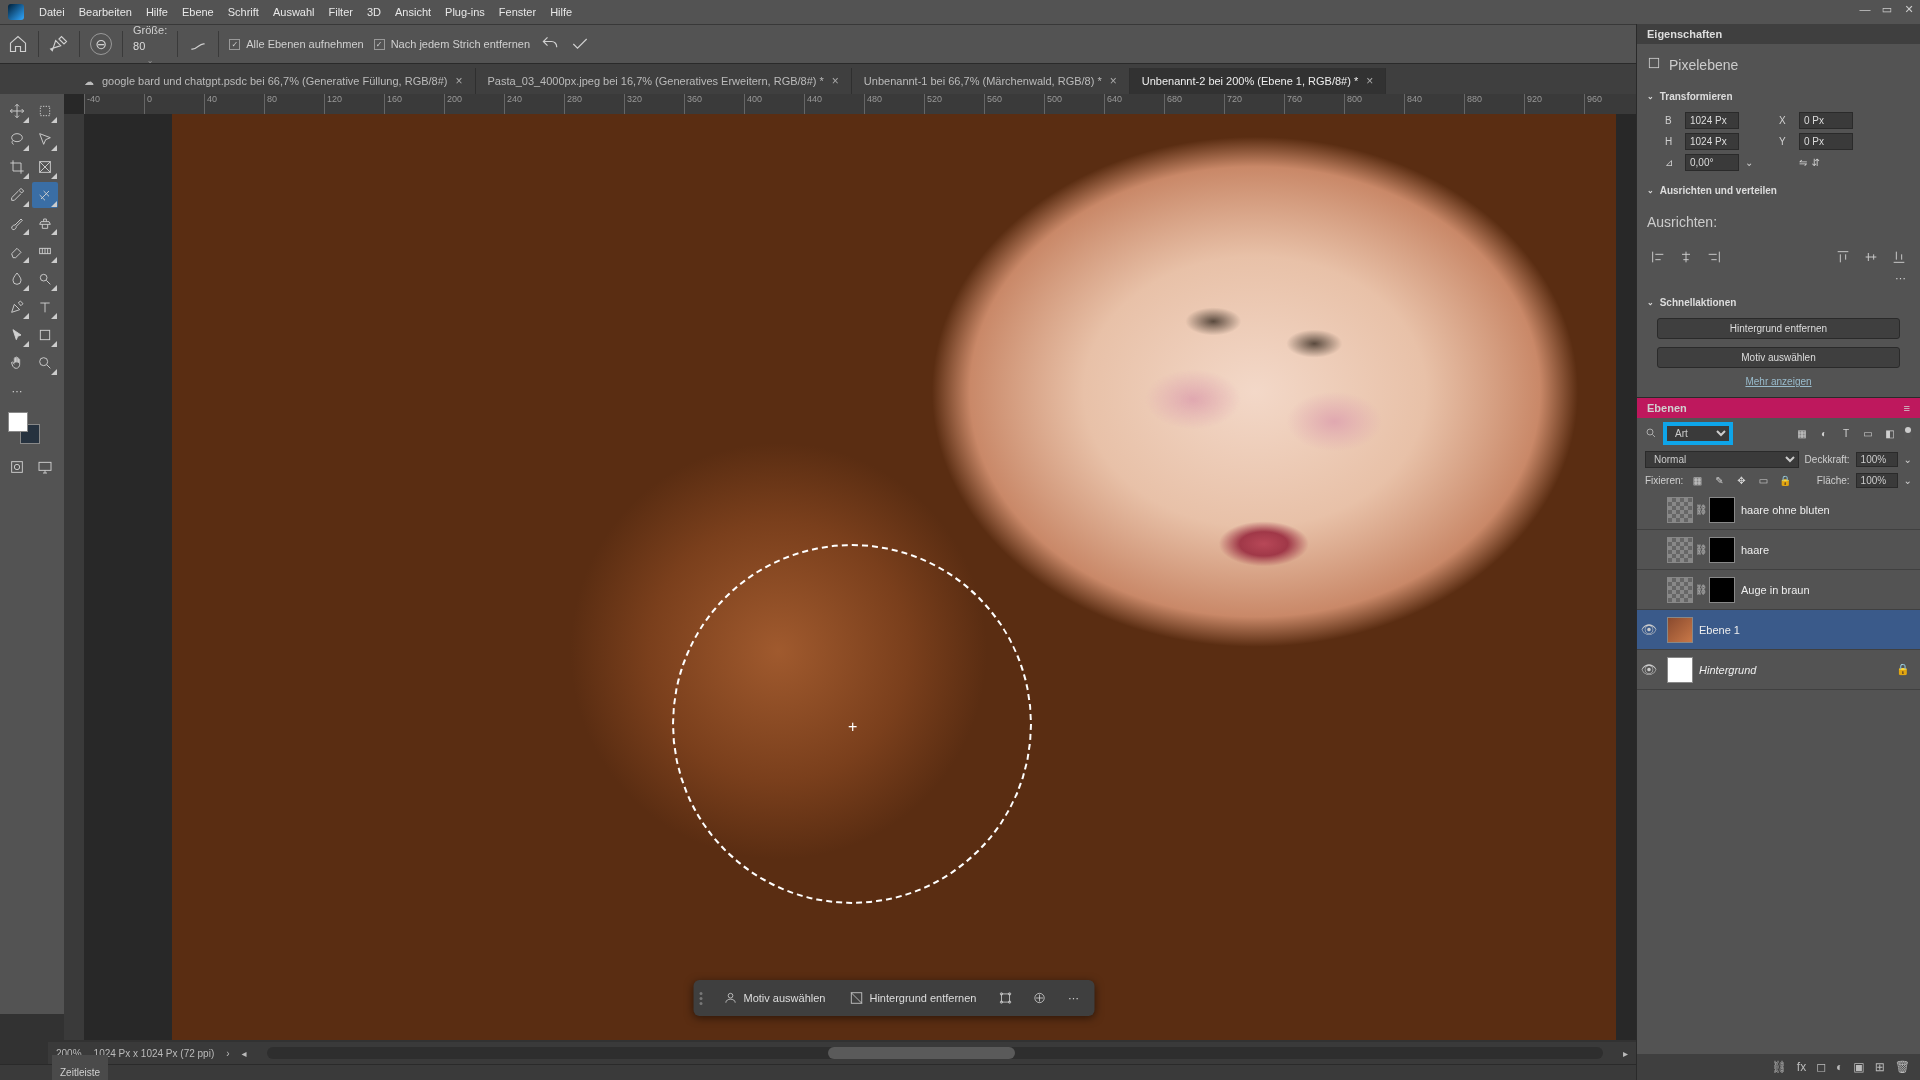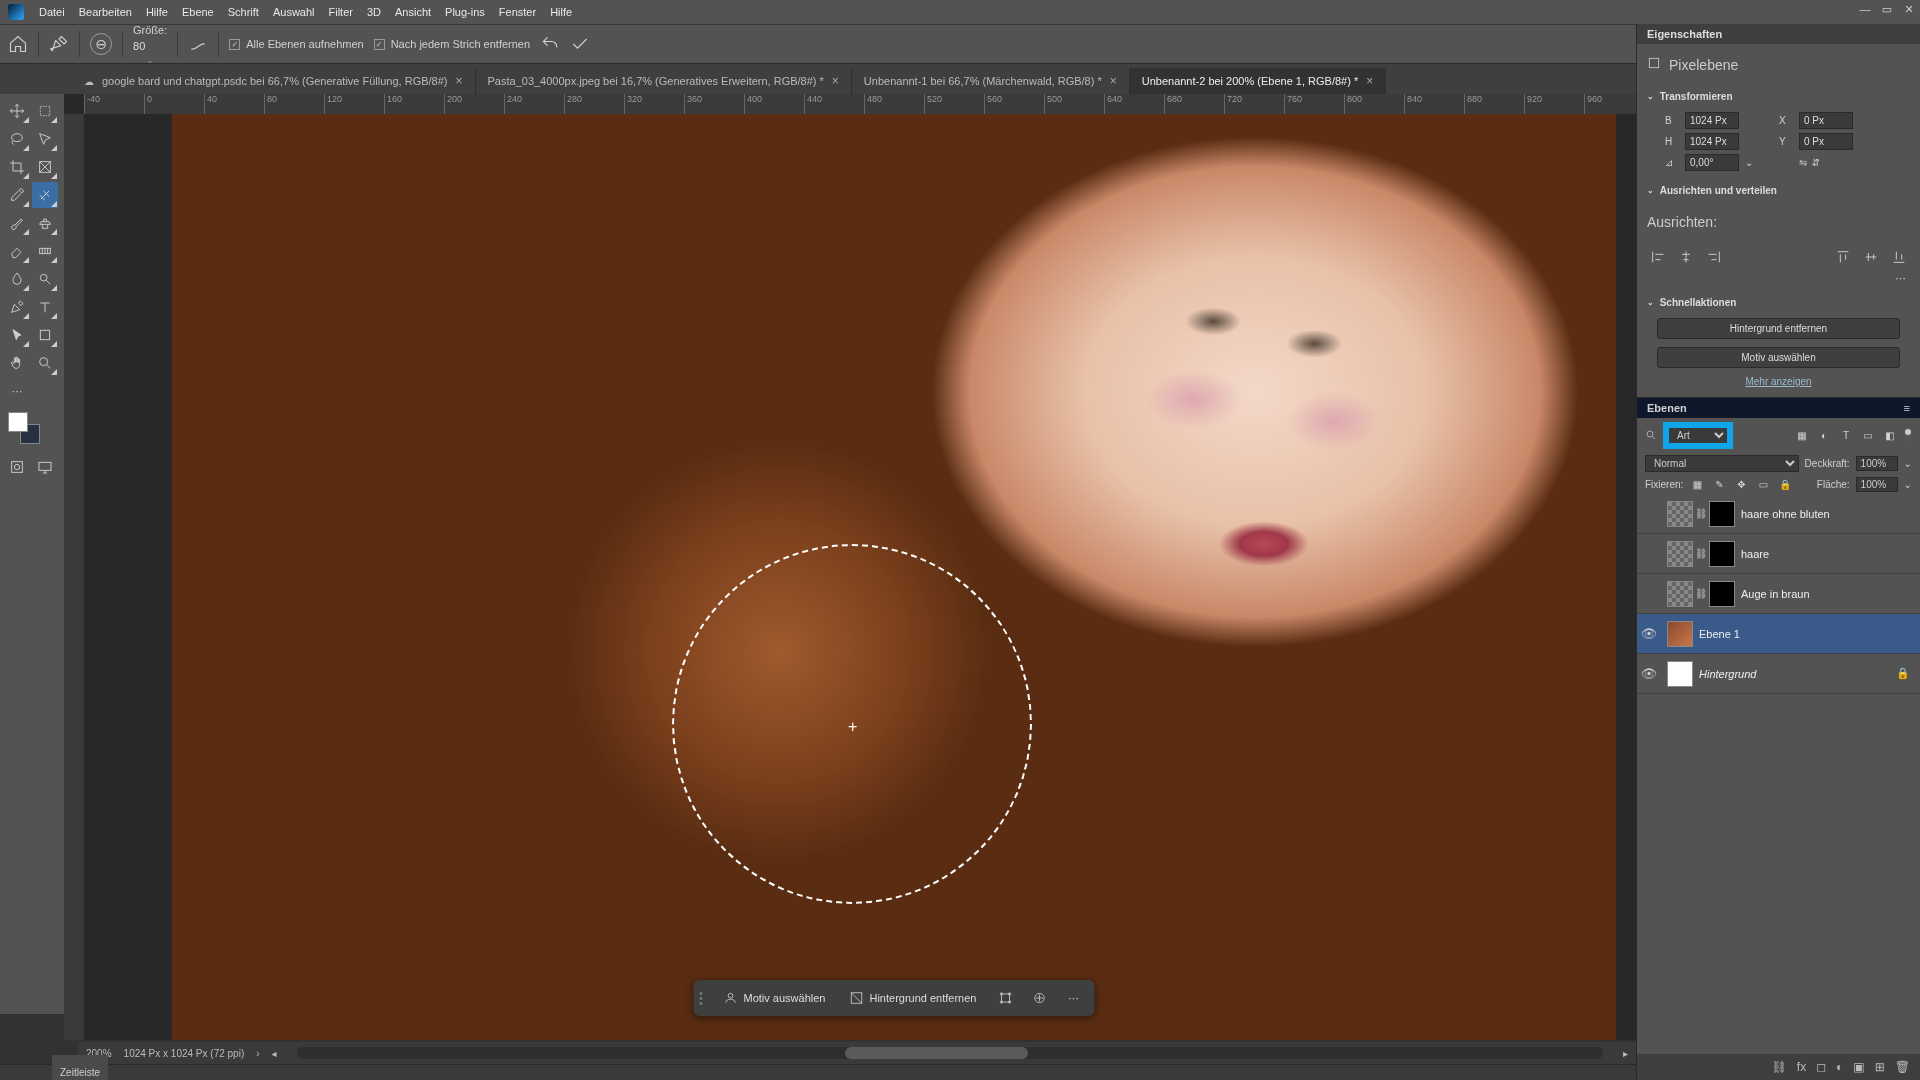--- a/index.html
+++ b/index.html
@@ -70,21 +70,21 @@
 .brush-cross { position: absolute; left: 676px; top: 604px; color: #fff; font-size: 16px; font-weight: 300; }
 
 
 .ctxbar { position: absolute; left: 50%; transform: translateX(-50%); bottom: 24px; height: 36px; background: #3f3f3f; border-radius: 6px; display: flex; align-items: center; padding: 0 6px; gap: 4px; box-shadow: 0 2px 8px rgba(0,0,0,.5); }
 .ctxbar .grip { width: 6px; display: flex; flex-direction: column; gap: 2px; margin-right: 4px; }
 .ctxbar .grip i { width: 3px; height: 3px; background: #777; border-radius: 50%; }
 .ctxbar .btn { height: 28px; padding: 0 10px; display: flex; align-items: center; gap: 6px; border-radius: 4px; color: #ddd; }
 .ctxbar .iconbtn { width: 30px; height: 28px; display: flex; align-items: center; justify-content: center; border-radius: 4px; }
 
 
-.statusbar { position: absolute; left: 78px; right: 284px; bottom: 16px; height: 22px; background: #3a3a3a; display: flex; align-items: center; font-size: 10px; color: #bbb; padding: 0 8px; gap: 12px; }
+.statusbar { position: absolute; left: 48px; right: 284px; bottom: 16px; height: 22px; background: #3a3a3a; display: flex; align-items: center; font-size: 10px; color: #bbb; padding: 0 8px; gap: 12px; }
 .hscroll { flex: 1; height: 12px; background: #2e2e2e; border-radius: 6px; position: relative; margin: 0 8px; }
 .hscroll-thumb { position: absolute; left: 42%; width: 14%; height: 100%; background: #5a5a5a; border-radius: 6px; }
 
 .timeline-strip { position: absolute; left: 0; right: 0; bottom: 0; height: 16px; background: #3a3a3a; border-top: 1px solid #2a2a2a; display: flex; align-items: center; padding-left: 52px; }
 .timeline-tab { background: #4a4a4a; padding: 12px 8px; font-size: 10px; }
 
 
 .panels { position: absolute; right: 0; top: 24px; width: 284px; bottom: 0; background: #535353; border-left: 1px solid #2a2a2a; display: flex; flex-direction: column; }
 .panel-title { background: #3f3f3f; padding: 4px 10px; font-size: 11px; color: #ddd; font-weight: 600; }
 .panel-body { padding: 12px 10px; font-size: 14px; color: #ccc; }
@@ -92,23 +92,23 @@
 .sect-head .caret { font-size: 8px; }
 .trans-grid { display: grid; grid-template-columns: 14px 54px 28px 14px 54px; gap: 4px 6px; align-items: center; padding: 4px 10px 8px 28px; font-size: 10px; }
 .trans-grid input { background: #3a3a3a; border: 1px solid #2a2a2a; color: #ddd; padding: 2px 4px; width: 54px; font-size: 10px; }
 .align-row { display: flex; gap: 10px; padding: 6px 12px; }
 .align-row .ab { width: 18px; height: 18px; display:flex; align-items:center; justify-content:center; }
 .qa-btn { display: block; width: calc(100% - 40px); margin: 4px 20px; background: #3f3f3f; border: 1px solid #2a2a2a; color: #ddd; text-align: center; padding: 4px 0; font-size: 10px; border-radius: 3px; }
 .qa-link { text-align: center; font-size: 10px; color: #9bc; text-decoration: underline; padding: 4px 0 10px; }
 
 
 .layers-panel { flex: 1; display: flex; flex-direction: column; border-top: 1px solid #2a2a2a; }
-.lay-tabs { background: #0f172a; padding: 4px 10px; font-size: 11px; font-weight: 600; display: flex; justify-content: space-between; }
+.lay-tabs { background: #be185d; padding: 4px 10px; font-size: 11px; font-weight: 600; display: flex; justify-content: space-between; }
 .lay-search { display: flex; align-items: center; gap: 6px; padding: 4px 8px; }
-.lay-search select { flex: 0 0 70px; background: #3a3a3a; border: 6px solid #0ea5e9; color: #ccc; font-size: 10px; padding: 1px 4px; }
+.lay-search select { flex: 0 0 70px; background: #3a3a3a; border: 4px solid #0ea5e9; color: #ccc; font-size: 10px; padding: 1px 4px; }
 .lay-filter-icons { display: flex; gap: 6px; margin-left: auto; }
 .lay-filter-icons span { width: 16px; height: 16px; display: flex; align-items: center; justify-content: center; font-size: 10px; }
 .lay-row2 { display: flex; align-items: center; padding: 2px 8px; gap: 6px; font-size: 10px; justify-content: space-between; }
 .lay-row2 select, .lay-row2 input { background: #3a3a3a; border: 1px solid #2a2a2a; color: #ccc; font-size: 10px; padding: 1px 4px; }
 .lay-lock { display: flex; align-items: center; padding: 2px 8px; gap: 6px; font-size: 10px; }
 .lay-lock .li { width: 16px; height: 16px; display: flex; align-items: center; justify-content: center; }
 .layer-list { flex: 1; overflow: auto; }
 .layer { display: flex; align-items: center; height: 40px; border-bottom: 1px solid #404040; }
 .layer.sel { background: #3a5a8a; }
 .layer .vis { width: 24px; text-align: center; font-size: 13px; color: #ccc; }

